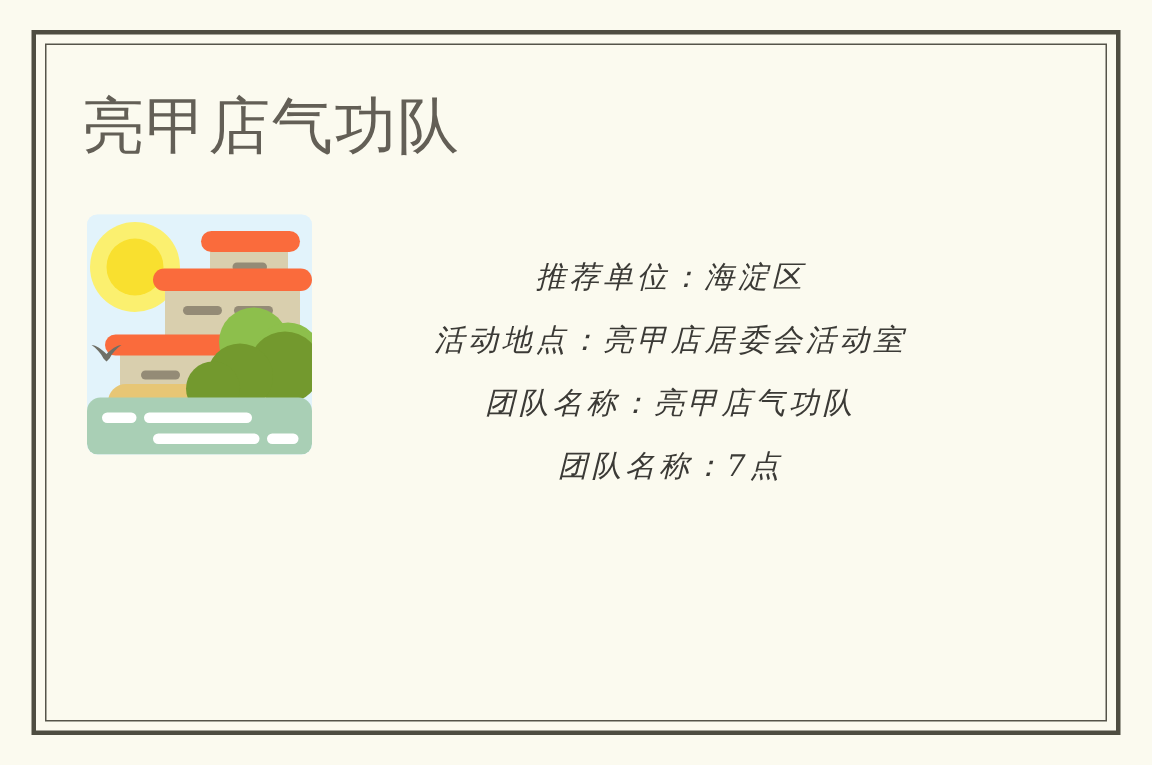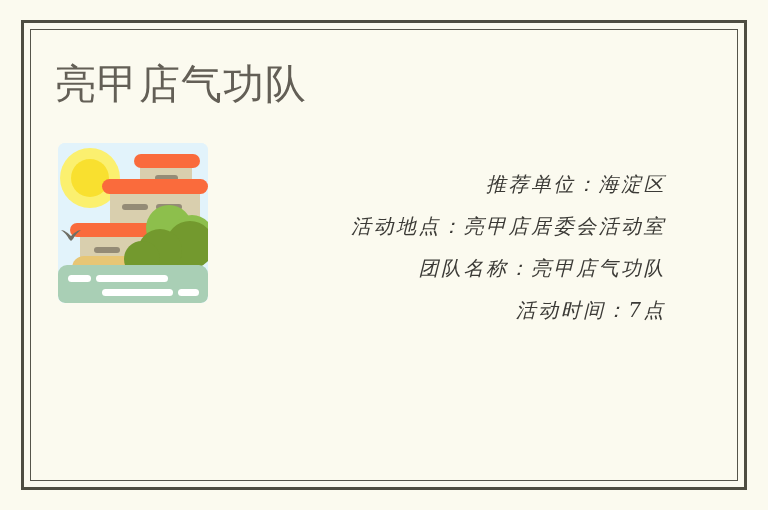--- a/index.html
+++ b/index.html
@@ -166,21 +166,21 @@
   .wave-2 { left: 38px; top: 132px; width: 72px; }
   .wave-3 { left: 44px; top: 146px; width: 71px; }
   .wave-4 { left: 120px; top: 146px; width: 21px; }
 
   
   .info {
     position: absolute;
     left: 228px;
     top: 163px;
     width: 438px;
-    text-align: right;
+    text-align: center;
   }
   .info-line {
     font-family: "DejaVu Serif", "Liberation Serif", serif;
     font-size: 20px;
     line-height: 42px;
     color: #3b3a36;
     letter-spacing: 2.5px;
     white-space: nowrap;
     font-style: italic;
     font-weight: 400;
@@ -230,16 +230,16 @@
 
     <svg class="bird" viewBox="0 0 22 16">
       <path d="M1 2 C4 2 8 5 11 8 C14 5 18 2 21 2 C18 4 15 7 13 11 L11 13 L9 11 C7 7 4 4 1 2 Z" fill="#6f6f66"></path>
     </svg>
   </div>
 
   <div class="info">
     <div class="info-line">推荐单位：海淀区</div>
     <div class="info-line">活动地点：亮甲店居委会活动室</div>
     <div class="info-line">团队名称：亮甲店气功队</div>
-    <div class="info-line">活动时间：7点</div>
+    <div class="info-line">团队名称：7点</div>
   </div>
 
 </div>
 
 </body></html>

